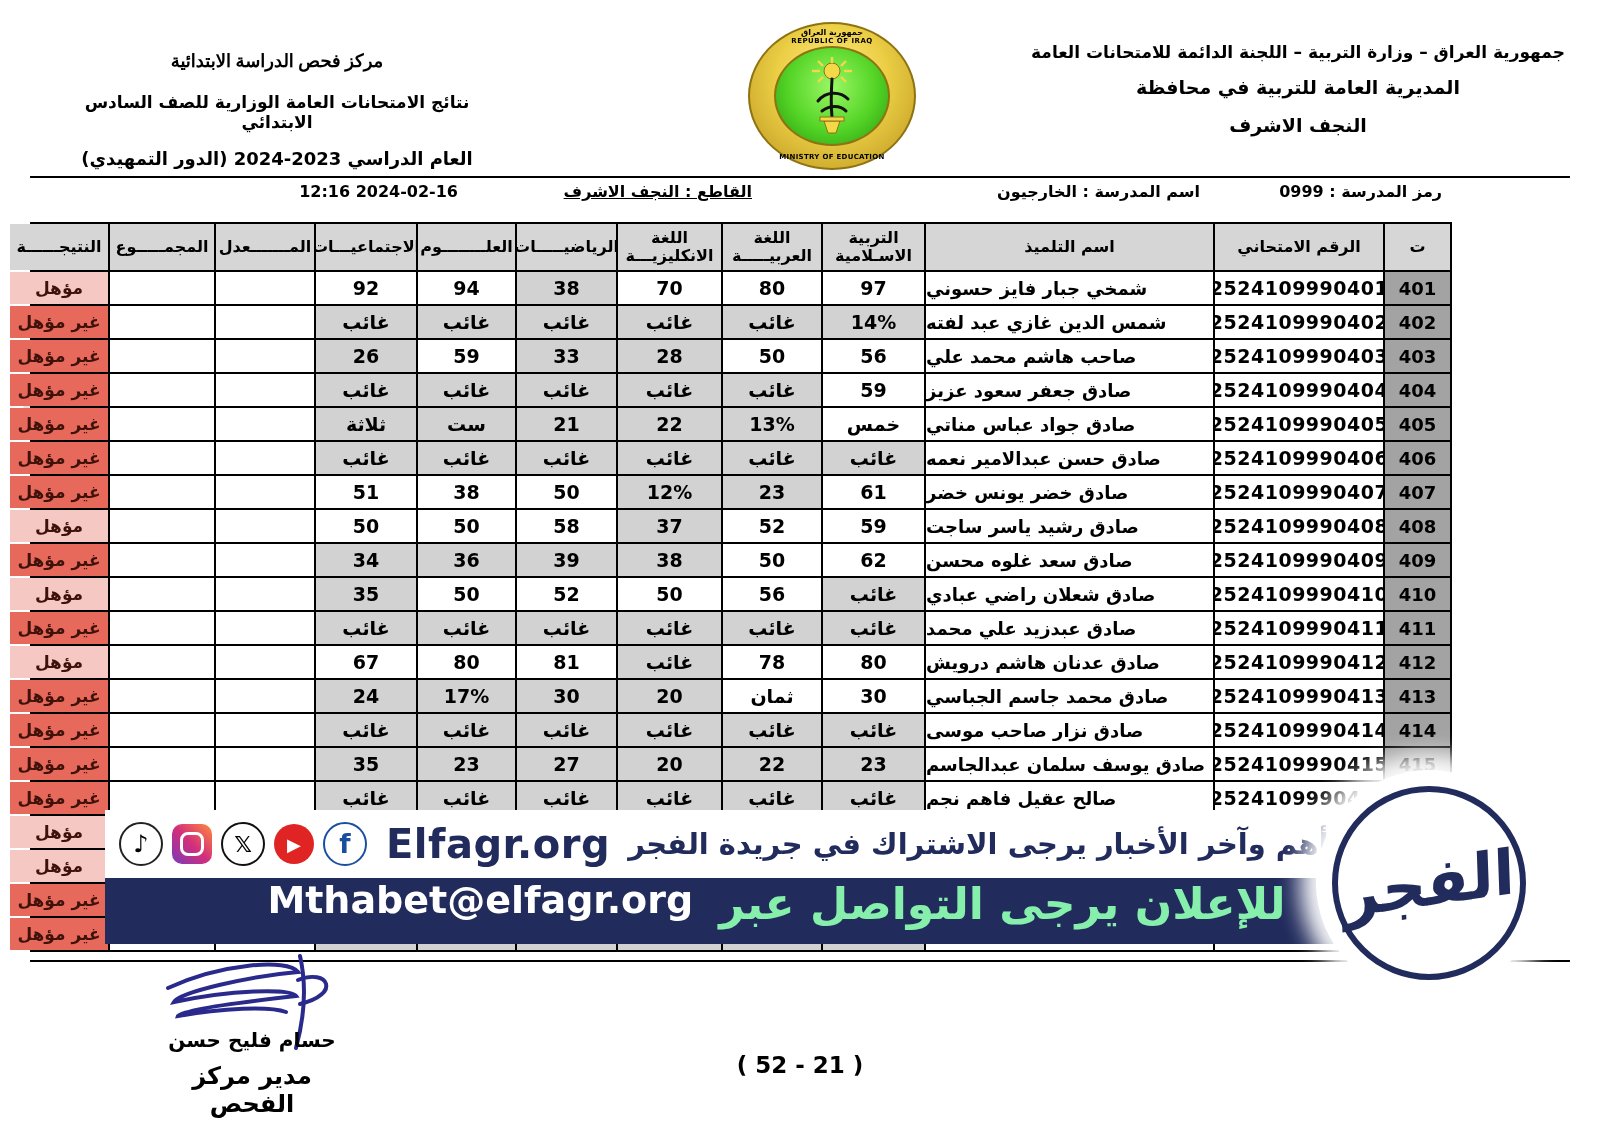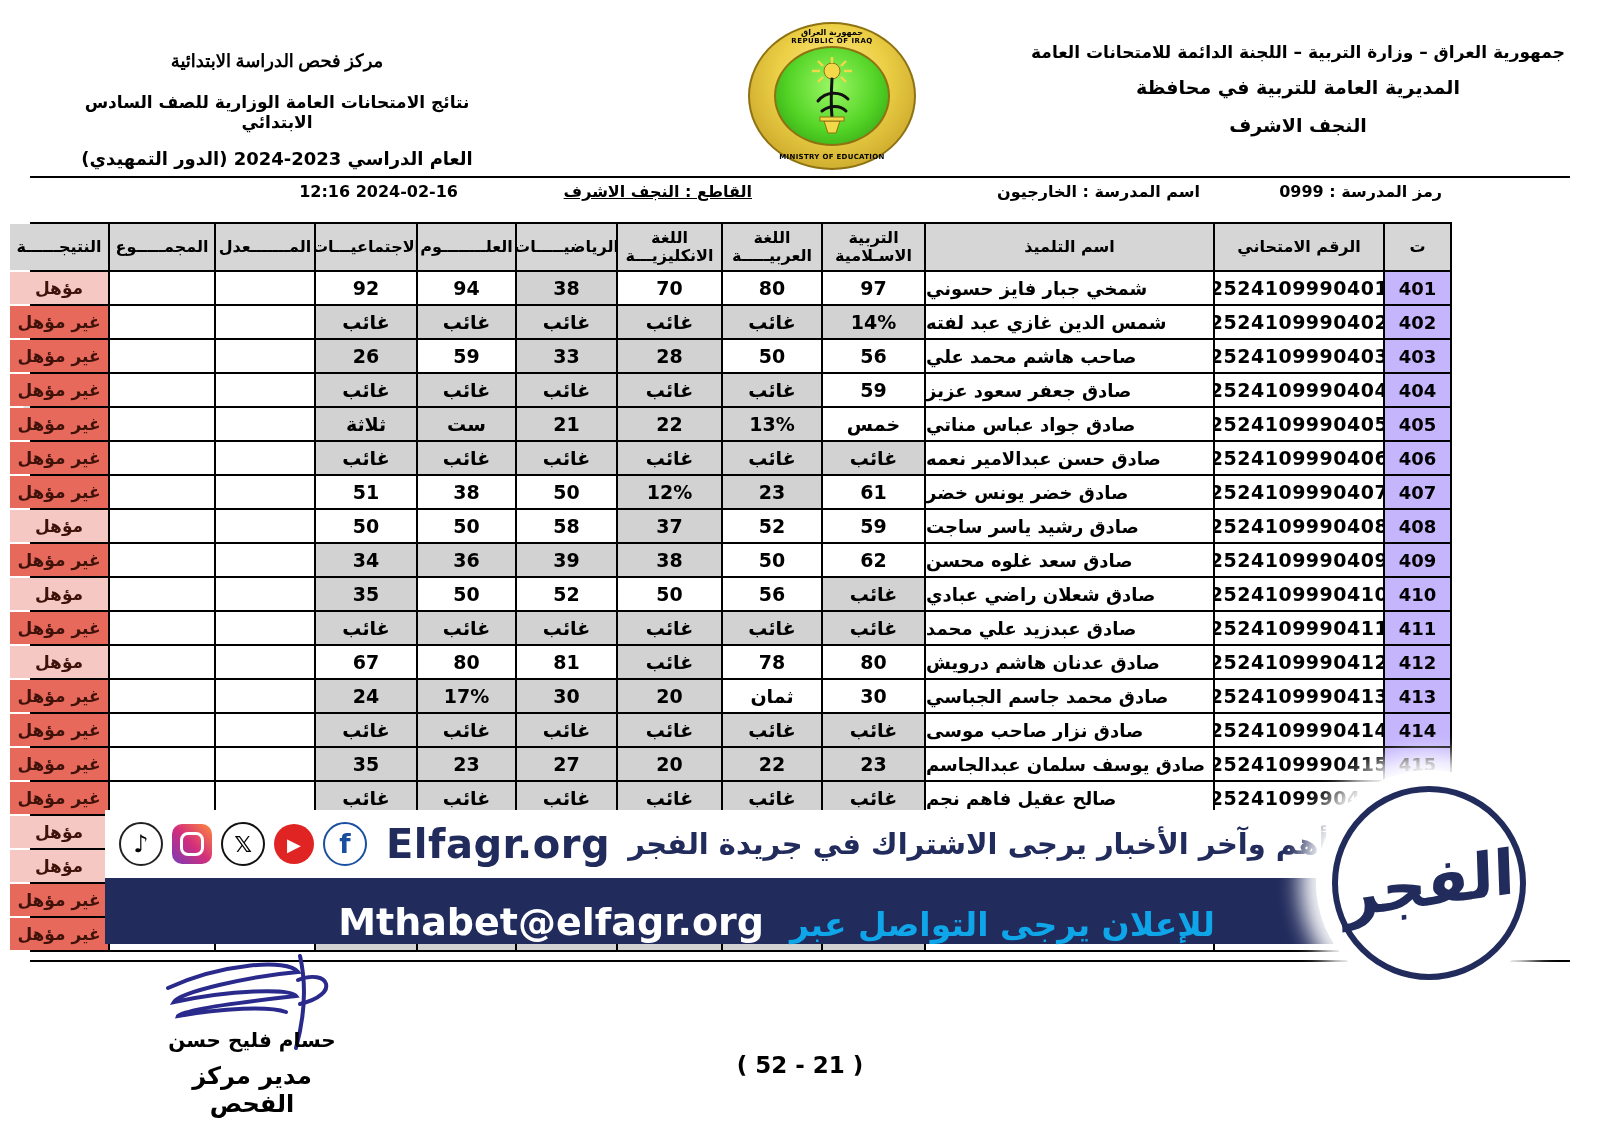--- a/index.html
+++ b/index.html
@@ -35,48 +35,48 @@
   .inf-name{right:400px;}
   .inf-sector{right:848px;text-decoration:underline;}
   .inf-time{right:1142px;direction:ltr;}
   
   .grid{position:absolute;left:30px;top:222px;width:1418px;direction:rtl;
         display:grid;grid-template-columns:65px 168px 287px 101px 98px 103px 99px 97px 100px 98px 104px 98px;
         grid-template-rows:46px repeat(20,32px);gap:2px;background:#000;border:2px solid #000;}
   .cell{background:#fff;display:flex;align-items:center;justify-content:center;
         font-size:19px;overflow:hidden;white-space:nowrap;}
   .cell.hdr{background:#d6d6d6;font-size:16px;text-align:center;line-height:1.15;}
-  .cell.seq{background:#c4b5fd;font-size:18px;}
+  .cell.seq{background:#a3a3a3;font-size:18px;}
   .cell.exam{font-size:19px;direction:ltr;letter-spacing:.5px;}
   .cell.name{justify-content:flex-end;padding-right:15px;font-size:18px;}
   .cell.grade{direction:ltr;}
   .cell.shaded{background:#d2d2d2;}
   .cell.pass{background:#f5c8c3;color:#3f1209;font-size:17px;}
   .cell.fail{background:#e7695c;color:#3f1209;font-size:17px;}
   .bottomline{position:absolute;left:30px;top:960px;width:1540px;height:2px;background:#000;}
   
   .wm{position:absolute;color:#c9c9c9;opacity:.55;font-size:40px;pointer-events:none;}
   
   .banner{position:absolute;left:105px;top:810px;width:1343px;height:134px;}
   .b-white{position:relative;height:68px;background:#ffffff;display:flex;align-items:center;
            direction:ltr;padding-left:14px;box-sizing:border-box;}
-  .b-navy{position:relative;height:66px;background:#212b5c;display:flex;align-items:flex-end;justify-content:center;
+  .b-navy{position:relative;height:66px;background:#212b5c;display:flex;align-items:flex-start;justify-content:center;
           gap:26px;direction:ltr;}
   .icn{width:40px;height:40px;border-radius:50%;margin-right:9px;display:flex;align-items:center;justify-content:center;
        font-size:24px;flex:0 0 auto;}
   .icn.tiktok{background:#fff;border:2px solid #222;color:#000;}
   .icn.insta{border-radius:10px;background:linear-gradient(45deg,#7a3ab8,#d32e7b,#ff8a3c);position:relative;}
   .icn.insta::after{content:"";position:absolute;inset:8px;border:3px solid #fff;border-radius:8px;}
   .icn.xx{background:#fff;border:2px solid #111;color:#000;font-size:22px;}
   .icn.yt{background:#e02424;color:#fff;font-size:18px;}
   .icn.fb{background:#fff;border:2px solid #1a4fa0;color:#1a4fa0;font-size:26px;}
   .b-brand{color:#212b5c;font-size:40px;margin:0 18px 0 10px;letter-spacing:.5px;}
   .b-artext{color:#212b5c;font-size:29px;direction:rtl;}
   .b-email{color:#fff;font-size:38px;}
-  .b-adtext{color:#0ea5e9;font-size:33px;direction:rtl;}
+  .b-adtext{color:#86efac;font-size:44px;direction:rtl;}
   .fajrlogo{position:absolute;left:1316px;top:770px;width:226px;height:226px;border-radius:50%;
             background:#fff;box-shadow:0 0 22px 16px rgba(255,255,255,.97);}
   .fajrring{position:absolute;inset:16px;border-radius:50%;border:6px solid #212b5c;
             display:flex;align-items:center;justify-content:center;}
   .fajrtxt{color:#212b5c;font-size:62px;transform:rotate(-8deg) skewX(-6deg);}
   
   .sig{position:absolute;left:150px;top:946px;}
   .sig-name{position:absolute;left:152px;top:1028px;width:200px;text-align:center;font-size:20px;direction:rtl;}
   .sig-role{position:absolute;left:152px;top:1062px;width:200px;text-align:center;font-size:24px;direction:rtl;}
   .pagenum{position:absolute;left:650px;top:1052px;width:300px;text-align:center;font-size:23px;direction:ltr;}

